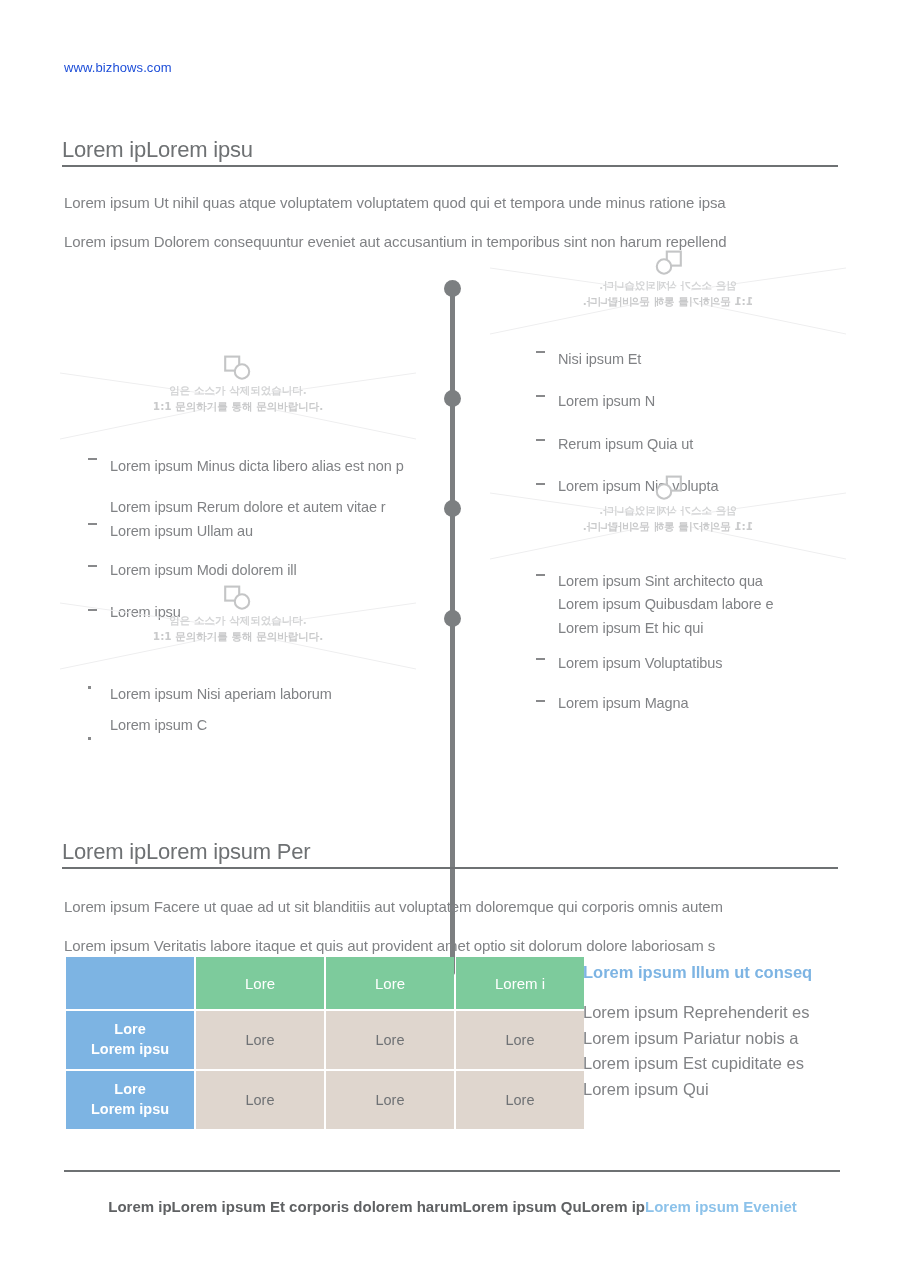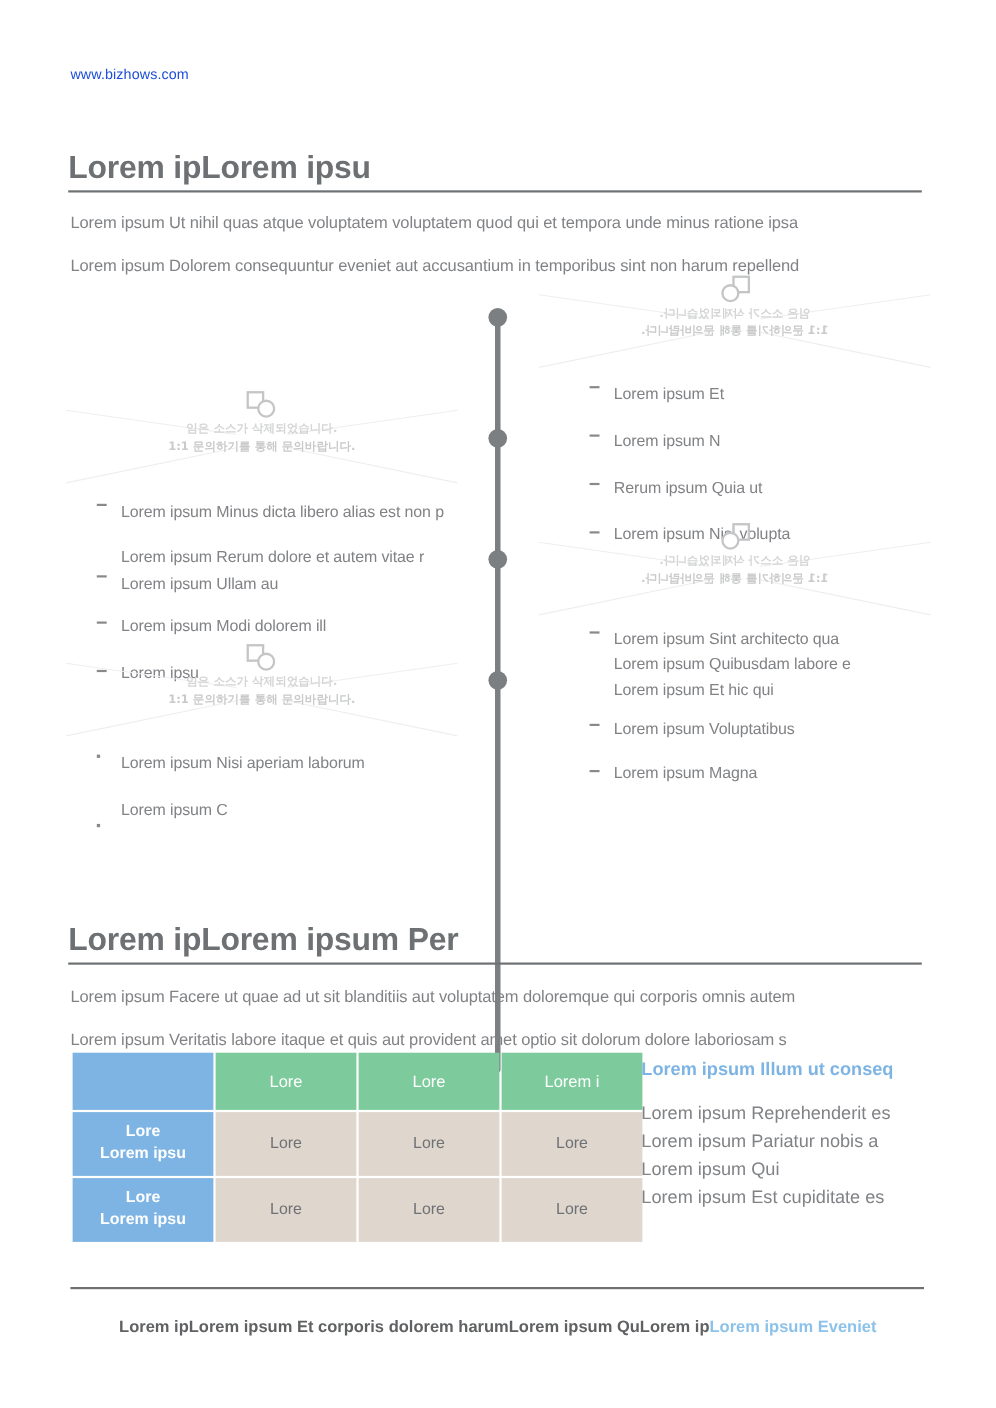--- a/index.html
+++ b/index.html
@@ -35,22 +35,22 @@
 
   
   .section-heading {
     position: absolute;
     left: 62px;
     width: 776px;
     border-bottom: 2px solid #6e7173;
     padding-bottom: 3px;
   }
   .section-heading .h-text {
-    font-size: 29px;
-    font-weight: 700;
+    font-size: 22px;
+    font-weight: 400;
     color: #6e7173;
     letter-spacing: -0.2px;
     line-height: 1.1;
     display: block;
   }
   #heading-1 { top: 138px; }
   #heading-2 { top: 840px; }
 
   .para {
     position: absolute;
@@ -127,21 +127,21 @@
   
   #grp-left-1 { left: 88px; top: 200px; }
   #grp-left-1 .bullet-row:nth-child(1) { margin-bottom: 18px; }
   #grp-left-1 .bullet-row:nth-child(2) .bullet-mark { top: 27px; }
   #grp-left-1 .bullet-row:nth-child(2) { margin-bottom: 16px; }
   #grp-left-1 .bullet-row:nth-child(3) .bullet-mark { top: 6px; }
   #grp-left-1 .bullet-row:nth-child(3) { margin-bottom: 18px; }
   #grp-left-1 .bullet-row:nth-child(4) .bullet-mark { top: 8px; }
 
   #grp-left-2 { left: 88px; top: 428px; }
-  #grp-left-2 .bullet-row:nth-child(1) { margin-bottom: 20px; text-align: center; }
+  #grp-left-2 .bullet-row:nth-child(1) { margin-bottom: 8px; text-align: center; }
   #grp-left-2 .bullet-row:nth-child(2) .bullet-mark { top: 23px; }
   #grp-left-2 .bullet-row:nth-child(2) { margin-bottom: 14px; }
   #grp-left-2 .bullet-row:nth-child(3) .bullet-mark { top: 2px; }
 
   #grp-right-1 { left: 536px; top: 93px; }
   #grp-right-1 .bullet-row:nth-child(1) { margin-bottom: 19px; }
   #grp-right-1 .bullet-row:nth-child(2) .bullet-mark { top: 5px; }
   #grp-right-1 .bullet-row:nth-child(2) { margin-bottom: 19px; }
   #grp-right-1 .bullet-row:nth-child(3) .bullet-mark { top: 6px; }
   #grp-right-1 .bullet-row:nth-child(3) { margin-bottom: 19px; }
@@ -370,21 +370,21 @@
         <rect x="2.2" y="1.6" width="14" height="14" fill="none" stroke="#c4c5c6" stroke-width="2.1"></rect>
         <circle cx="19" cy="16.5" r="7.2" fill="#ffffff" stroke="#c4c5c6" stroke-width="2.1"></circle>
       </svg>
       <span class="wm-line-1">임은 소스가 삭제되었습니다.</span>
       <span class="wm-line-2">1:1 문의하기를 통해 문의바랍니다.</span>
     </div>
 
     <div class="bullet-group" id="grp-right-1">
       <div class="bullet-row">
         <span class="bullet-mark"></span>
-        <span class="bullet-text">Lorem ipsum Et</span>
+        <span class="bullet-text">Nisi ipsum Et</span>
       </div>
       <div class="bullet-row">
         <span class="bullet-mark"></span>
         <span class="bullet-text">Lorem ipsum N</span>
       </div>
       <div class="bullet-row">
         <span class="bullet-mark"></span>
         <span class="bullet-text">Rerum ipsum Quia ut</span>
       </div>
       <div class="bullet-row">
@@ -455,20 +455,20 @@
         <td class="cell">Lore</td>
         <td class="cell">Lore</td>
       </tr>
     </tbody>
   </table>
 
   <div class="side-notes">
     <span class="sn-title">Lorem ipsum Illum ut conseq</span>
     <span class="sn-item">Lorem ipsum Reprehenderit es</span>
     <span class="sn-item">Lorem ipsum Pariatur nobis a</span>
+    <span class="sn-item">Lorem ipsum Est cupiditate es</span>
     <span class="sn-item">Lorem ipsum Qui</span>
-    <span class="sn-item">Lorem ipsum Est cupiditate es</span>
   </div>
 
   <div class="footer-rule"></div>
   <div class="footer-text"><span>Lorem ipLorem ipsum Et corporis dolorem harumLorem ipsum QuLorem ip</span><span class="accent">Lorem ipsum Eveniet</span></div>
 
 </div>
 
 </body></html>

